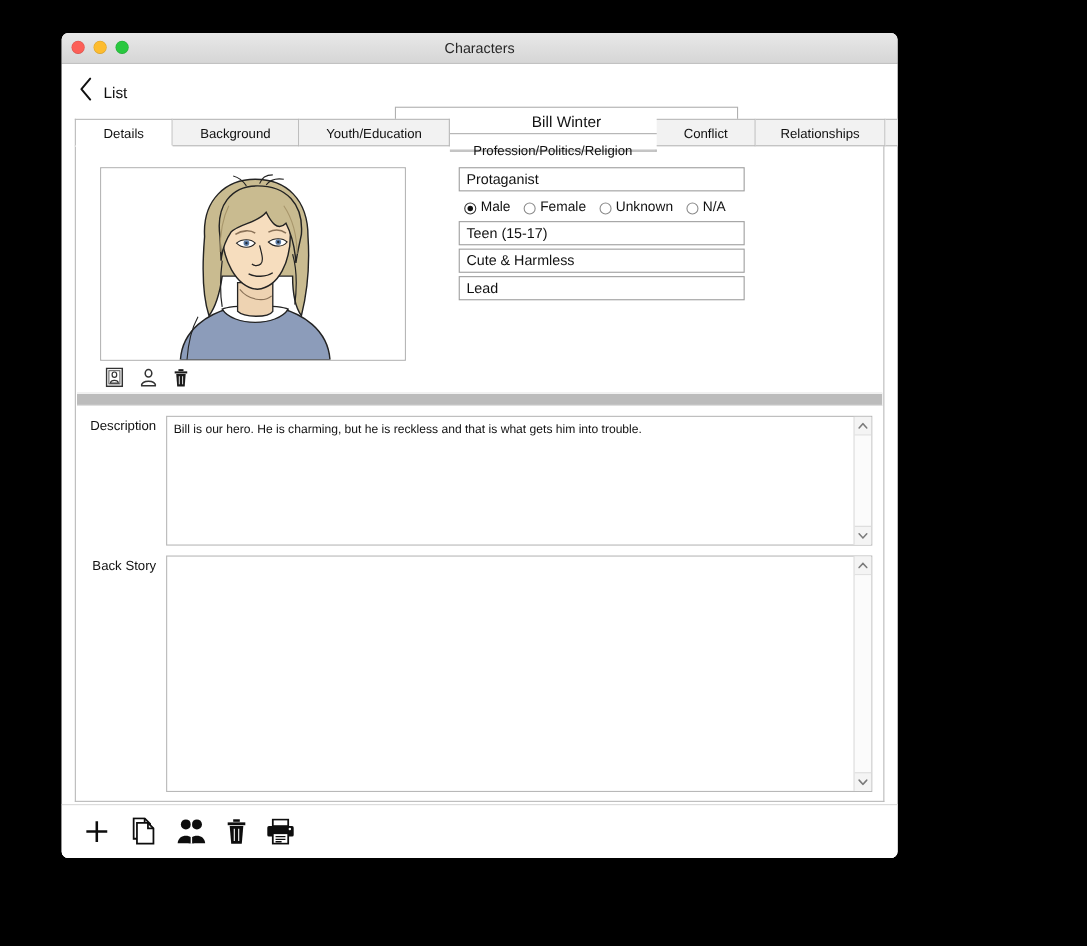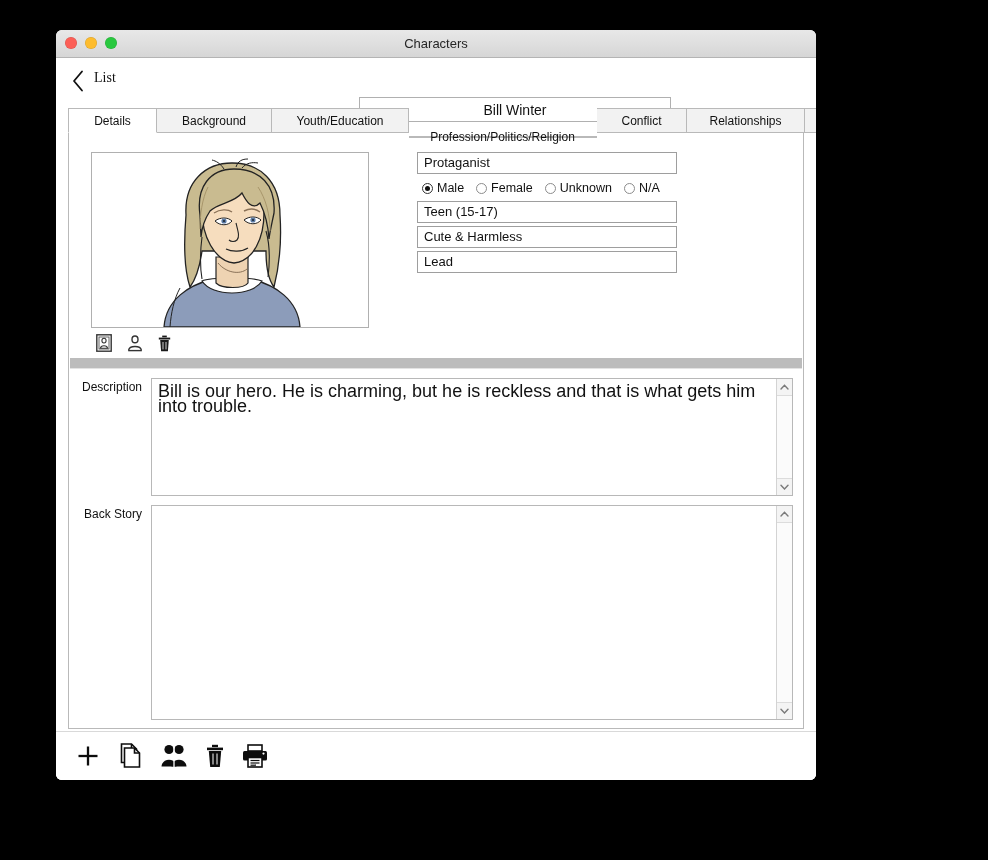--- a/index.html
+++ b/index.html
@@ -72,24 +72,23 @@
   .header-row {
     height: 50px;
     position: relative;
     flex: 0 0 auto;
   }
   .back-button {
     position: absolute;
     left: 16px;
     top: 12px;
     display: flex;
-    align-items: flex-start;
+    align-items: flex-end;
     gap: 9px;
     cursor: default;
-    font-family: Liberation Serif, serif;
   }
   .chevron-left {
     width: 13px;
     height: 22px;
     display: block;
   }
   .back-label {
     font-size: 14px;
     color: #111;
   }
@@ -210,21 +209,21 @@
   .radio-row {
     display: flex;
     align-items: center;
     height: 22px;
     margin-bottom: 2px;
     gap: 4px;
     padding-left: 5px;
   }
   .radio-item {
     display: flex;
-    align-items: center;
+    align-items: flex-end;
     gap: 4px;
     margin-right: 8px;
     cursor: default;
   }
   .radio-dot {
     width: 11px; height: 11px;
     border-radius: 50%;
     border: 1px solid #8c8c8c;
     background: #fff;
     box-sizing: border-box;
@@ -283,21 +282,21 @@
   }
   .textarea-wrap {
     flex: 1 1 auto;
     border: 1px solid #b8b8b8;
     background: #fff;
     display: flex;
     min-width: 0;
   }
   .textarea-body {
     flex: 1 1 auto;
-    font-size: 18px;
+    font-size: 11px;
     color: #111;
     padding: 5px 6px;
     line-height: 15px;
     overflow: hidden;
     white-space: pre-wrap;
   }
   .vscroll {
     width: 15px;
     flex: 0 0 15px;
     border-left: 1px solid #d3d3d3;

